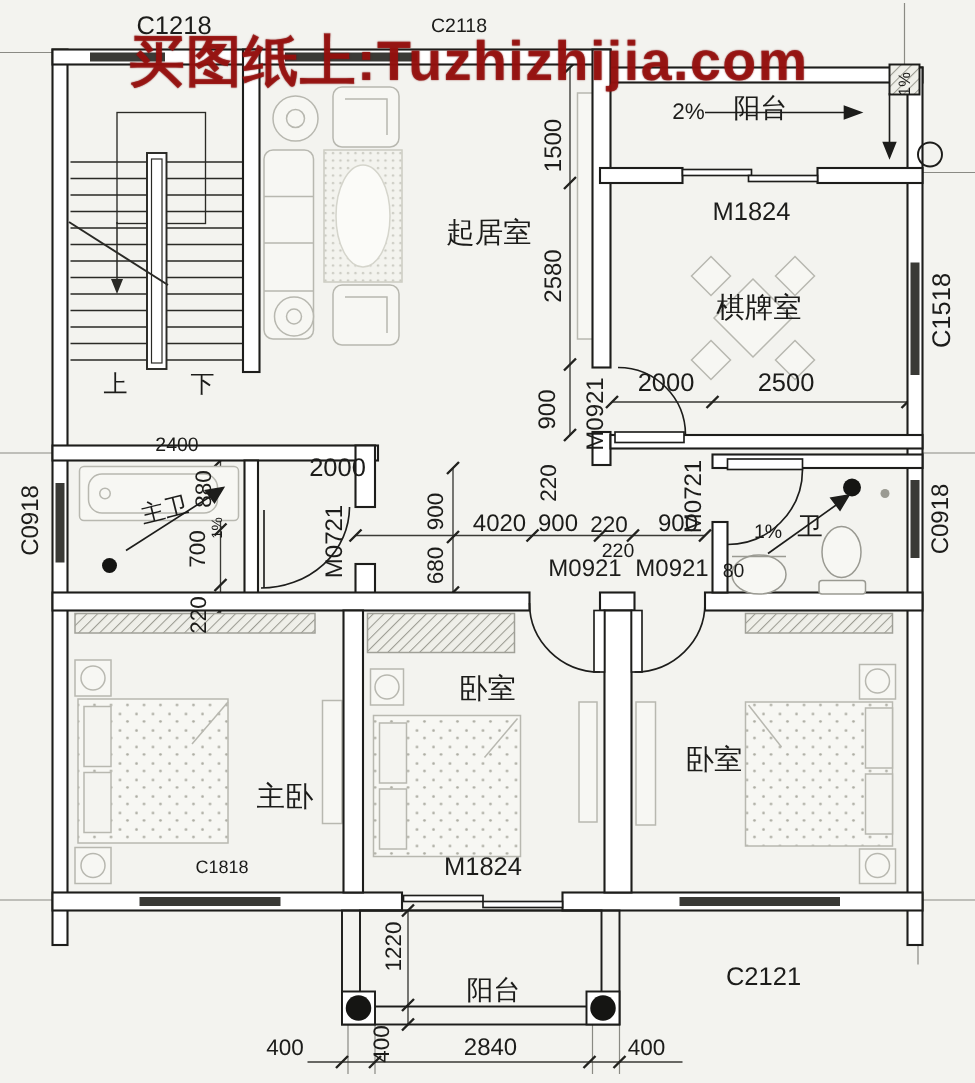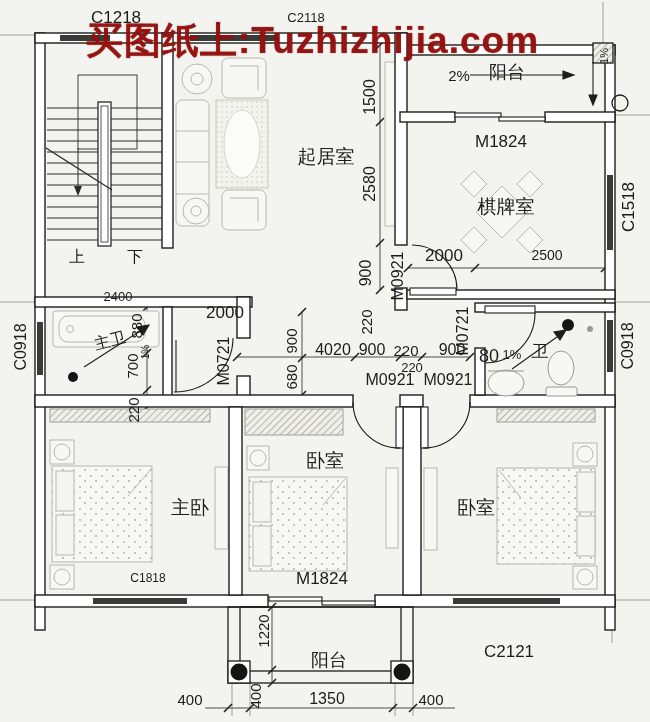--- a/index.html
+++ b/index.html
@@ -225,21 +225,21 @@
 <span class="lb dim" style="left:306px;top:17px;font-size:13px">C2118</span>
 <span class="lb dim" style="left:459px;top:75px;font-size:15px">2%</span>
 <span class="lb room" style="left:507px;top:72px;font-size:18px">阳台</span>
 <span class="lb v" style="left:604px;top:56px;font-size:11px">1%</span>
 <span class="lb v dim" style="left:370px;top:97px">1500</span>
 <span class="lb dim" style="left:501px;top:141px;font-size:17px">M1824</span>
 <span class="lb room" style="left:506px;top:206px">棋牌室</span>
 <span class="lb v dim" style="left:628px;top:207px;font-size:17px">C1518</span>
 <span class="lb v dim" style="left:370px;top:184px">2580</span>
 <span class="lb dim" style="left:444px;top:255px;font-size:17px">2000</span>
-<span class="lb dim" style="left:547px;top:255px;font-size:14px">2500</span>
+<span class="lb dim" style="left:524px;top:255px;font-size:17px">2500</span>
 <span class="lb v dim" style="left:366px;top:273px">900</span>
 <span class="lb v dim" style="left:398px;top:276px">M0921</span>
 <span class="lb room" style="left:326px;top:156px">起居室</span>
 <span class="lb" style="left:77px;top:257px;font-size:16px">上</span>
 <span class="lb" style="left:135px;top:257px;font-size:16px">下</span>
 <span class="lb v dim" style="left:21px;top:347px">C0918</span>
 <span class="lb dim" style="left:118px;top:296px;font-size:13px">2400</span>
 <span class="lb v dim" style="left:136px;top:326px;font-size:15px">880</span>
 <span class="lb dim" style="left:225px;top:312px;font-size:17px">2000</span>
 <span class="lb slant" style="left:110px;top:341px;font-size:16px">主卫</span>
@@ -251,32 +251,32 @@
 <span class="lb dim" style="left:333px;top:350px">4020</span>
 <span class="lb dim" style="left:372px;top:350px">900</span>
 <span class="lb dim" style="left:406px;top:350px;font-size:15px">220</span>
 <span class="lb dim" style="left:452px;top:350px">900</span>
 <span class="lb dim" style="left:412px;top:367px;font-size:13px">220</span>
 <span class="lb dim" style="left:390px;top:380px">M0921</span>
 <span class="lb dim" style="left:448px;top:380px">M0921</span>
 <span class="lb v dim" style="left:291px;top:341px;font-size:15px">900</span>
 <span class="lb v dim" style="left:291px;top:377px;font-size:15px">680</span>
 <span class="lb v dim" style="left:463px;top:331px">M0721</span>
-<span class="lb dim" style="left:489px;top:356px;font-size:18px">80</span>
+<span class="lb dim" style="left:489px;top:380px;font-size:13px">80</span>
 <span class="lb dim" style="left:512px;top:354px;font-size:13px">1%</span>
 <span class="lb room" style="left:540px;top:351px;font-size:17px">卫</span>
 <span class="lb v dim" style="left:628px;top:346px">C0918</span>
-<span class="lb room" style="left:190px;top:507px">主卧</span>
+<span class="lb room" style="left:190px;top:532px">主卧</span>
 <span class="lb room" style="left:325px;top:460px">卧室</span>
 <span class="lb room" style="left:476px;top:507px">卧室</span>
 <span class="lb dim" style="left:148px;top:578px;font-size:12px">C1818</span>
 <span class="lb dim" style="left:322px;top:578px;font-size:17px">M1824</span>
 <span class="lb dim" style="left:509px;top:651px;font-size:17px">C2121</span>
 <span class="lb v dim" style="left:263px;top:631px;font-size:15px">1220</span>
 <span class="lb room" style="left:329px;top:660px;font-size:18px">阳台</span>
 <span class="lb dim" style="left:190px;top:699px;font-size:15px">400</span>
 <span class="lb v dim" style="left:255px;top:696px;font-size:15px">400</span>
-<span class="lb dim" style="left:327px;top:699px">1350</span>
+<span class="lb dim" style="left:327px;top:699px">2840</span>
 <span class="lb dim" style="left:431px;top:699px;font-size:15px">400</span>
 
 <div class="watermark" style="color: rgba(154, 17, 15, 0.8);">买图纸上:Tuzhizhijia.com</div>
 
 </div>
 
 </body></html>

